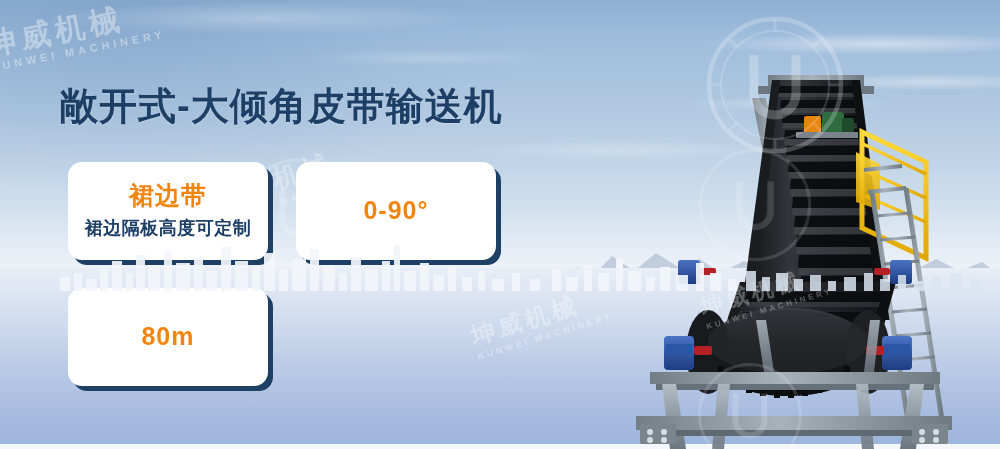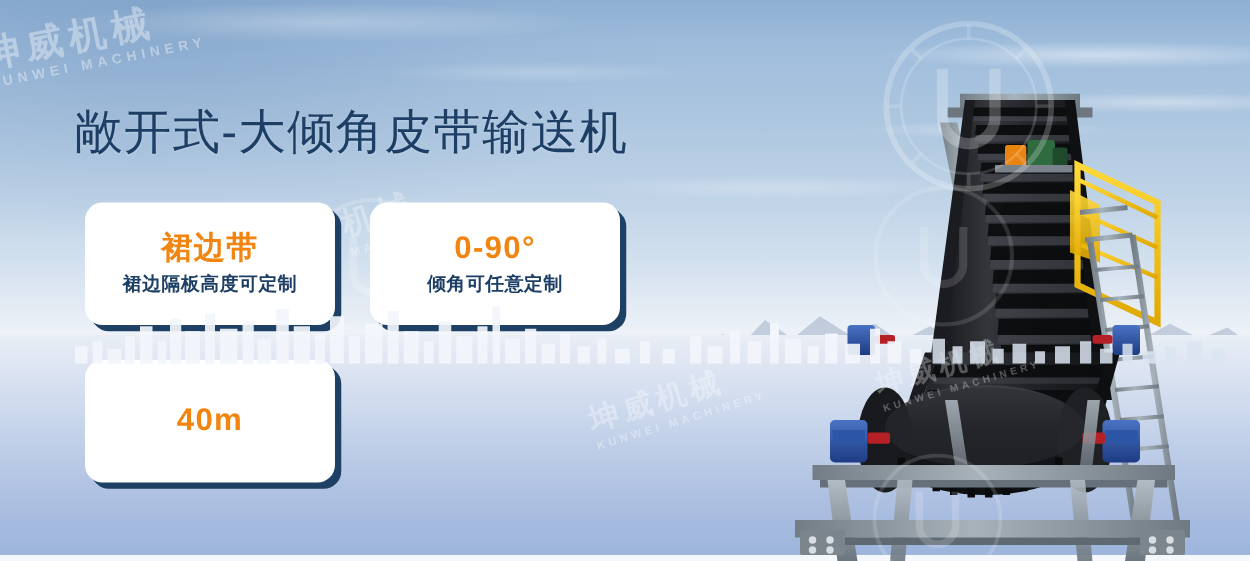--- a/index.html
+++ b/index.html
@@ -174,21 +174,21 @@
     position: absolute;
     left: 590px; top: 20px;
     width: 410px; height: 429px;
   }
 
   
   .title {
     position: absolute;
     left: 60px; top: 84px;
     font-size: 38px;
-    font-weight: 400;
+    font-weight: 700;
     color: #1d3f66;
     letter-spacing: 1px;
     line-height: 1.2;
     white-space: nowrap;
     text-shadow: 0 1px 2px rgba(255,255,255,.25);
   }
 
   
   .cards {
     position: absolute;
@@ -214,21 +214,21 @@
   }
   .card-title {
     color: #f2850f;
     font-size: 25px;
     font-weight: 700;
     line-height: 1.1;
     letter-spacing: 1px;
   }
   .card-sub {
     color: #1d3f66;
-    font-size: 15px;
+    font-size: 18px;
     font-weight: 700;
     margin-top: 6px;
     letter-spacing: .5px;
   }
 </style>
 </head>
 <body>
 
 <div class="banner">
 
@@ -634,22 +634,21 @@
   <div class="cards">
 
     <div class="card">
       <div class="card-title">裙边带</div>
       <div class="card-sub">裙边隔板高度可定制</div>
     </div>
 
 
     <div class="card">
       <div class="card-title">0-90°</div>
-      <div class="card-sub">倾角可任意定制</div>
     </div>
 
     <div class="card">
-      <div class="card-title">40m</div>
+      <div class="card-title">80m</div>
     </div>
 
   </div>
 
 </div>
 
 </body></html>

